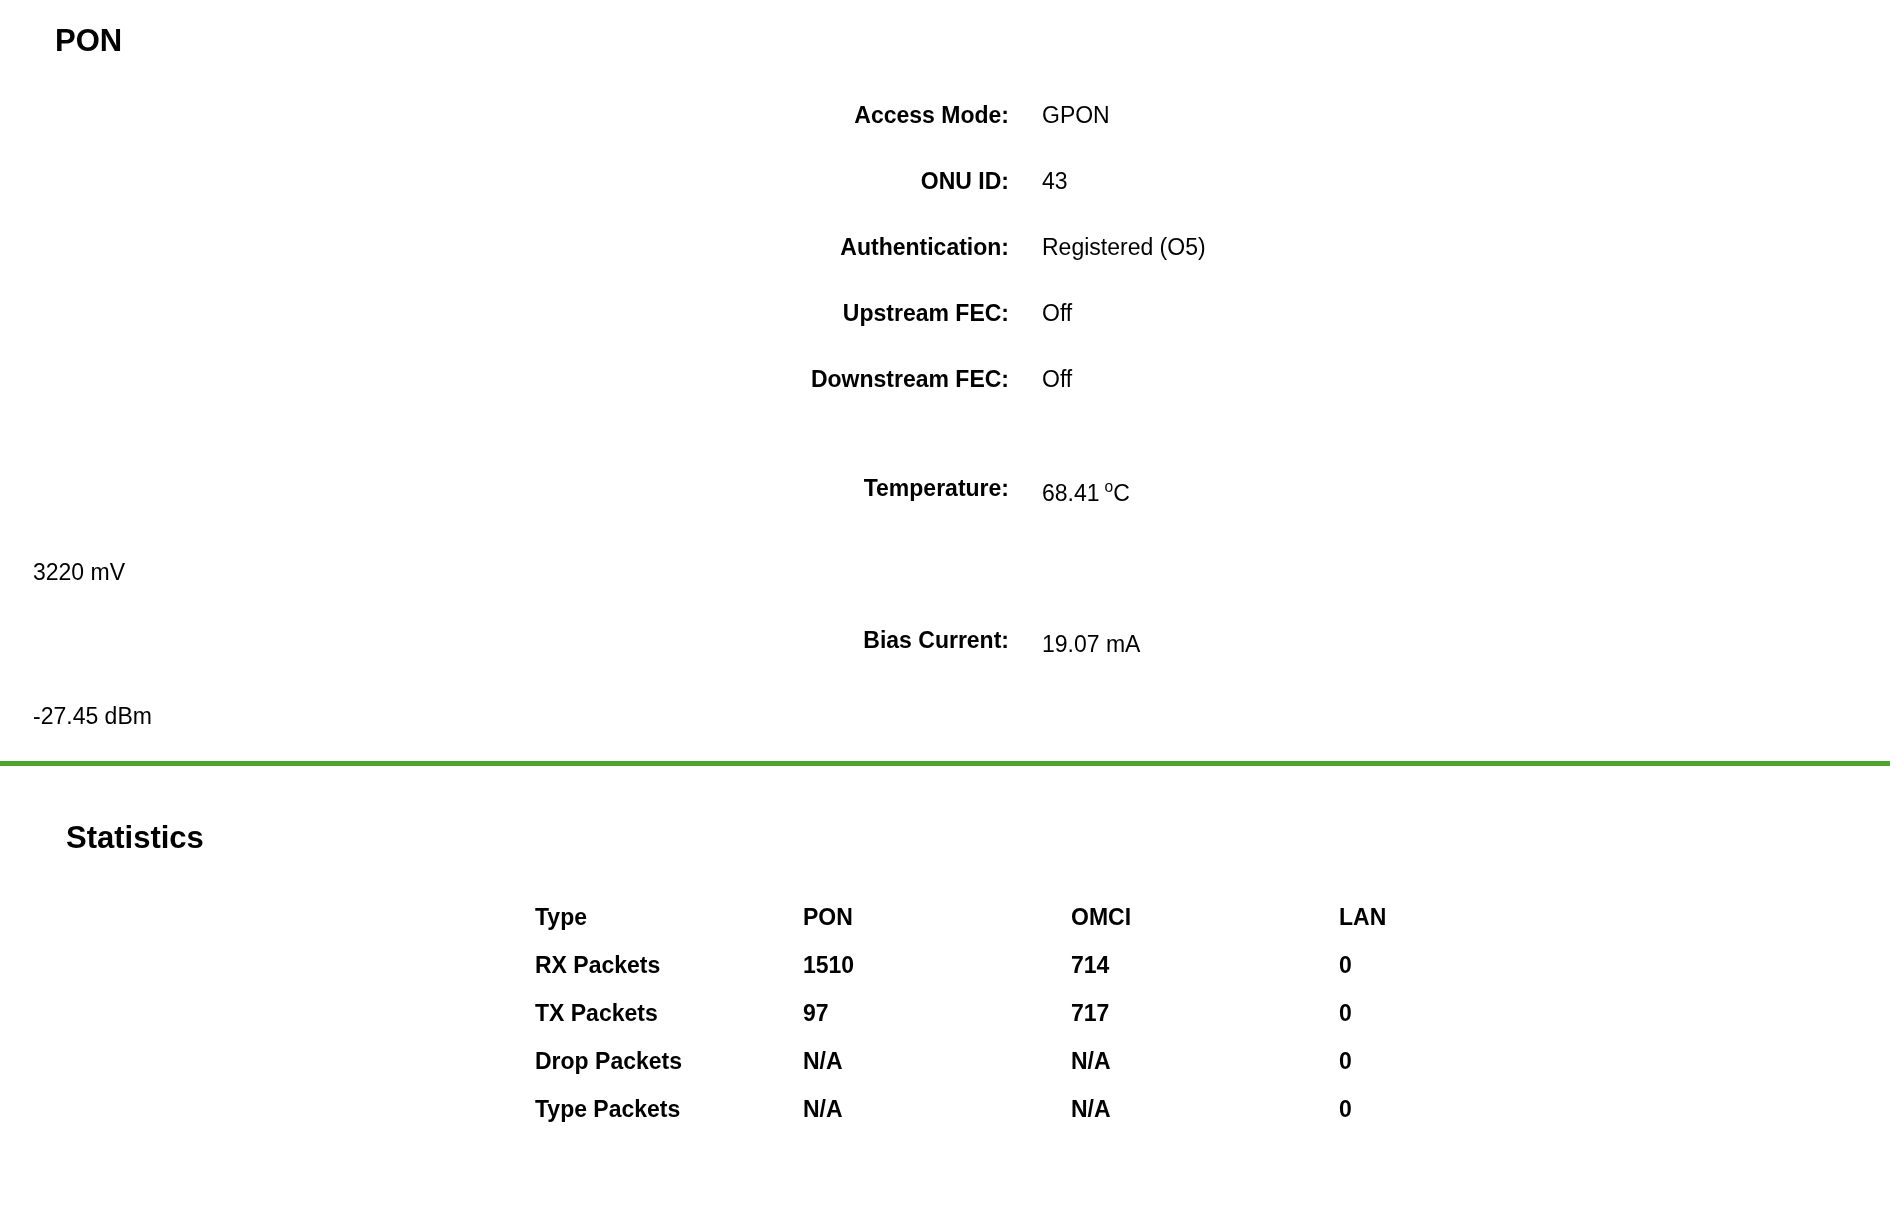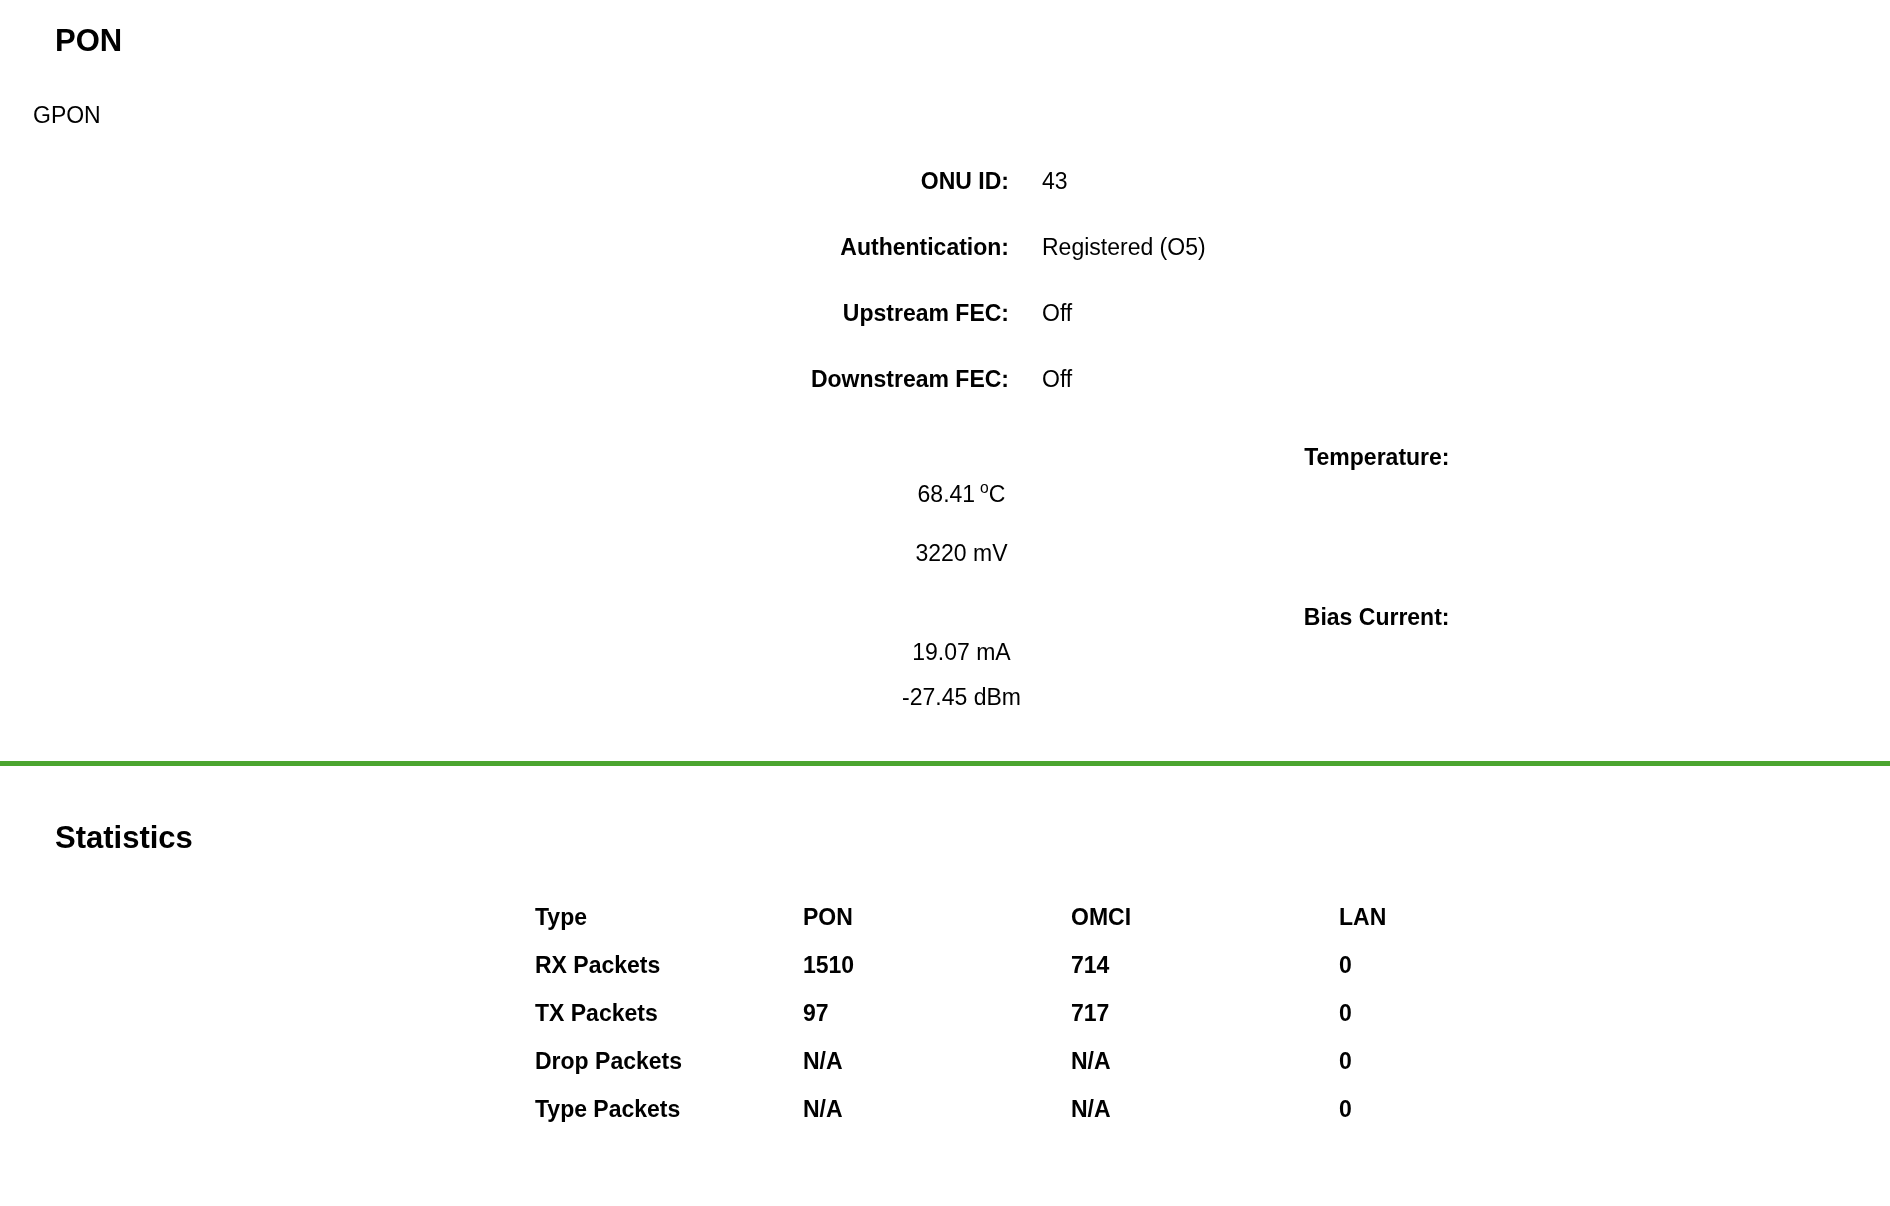--- a/index.html
+++ b/index.html
@@ -39,39 +39,39 @@
     font-weight: 700;
   }
   .field-value {
     padding-left: 33px;
     font-weight: 400;
     white-space: nowrap;
   }
 
   .group-spacer { height: 32px; }
 
-  .field-row.optical { height: 72px; flex-direction: column; }
+  .field-row.optical { height: 72px; }
   .field-row.optical .field-value { padding-top: 8px; }
   .field-row.temp-row { height: 88px; }
 
   sup.deg {
     font-size: 0.68em;
     vertical-align: super;
     margin-left: 5px;
     font-weight: 400;
   }
 
   .divider {
     margin-top: 13px;
     height: 5px;
     width: 100%;
     background: #4BA52F;
   }
 
-  .title-stats { margin-top: 53px; }
+  .title-stats { margin-top: 53px; margin-left: 11px; }
 
   .stats-table {
     margin-top: 18px;
     margin-left: 535px;
     width: 1072px;
   }
   .stats-row {
     display: flex;
     align-items: center;
     height: 48px;
@@ -89,20 +89,21 @@
 </head>
 <body>
 
 <div class="page">
 
   <h2 class="section-title title-pon">PON</h2>
 
   <div class="fields">
 
     <div class="field-row">
+      <div class="field-label">Access Mode:</div>
       <div class="field-value">GPON</div>
     </div>
 
     <div class="field-row">
       <div class="field-label">ONU ID:</div>
       <div class="field-value">43</div>
     </div>
 
     <div class="field-row">
       <div class="field-label">Authentication:</div>

